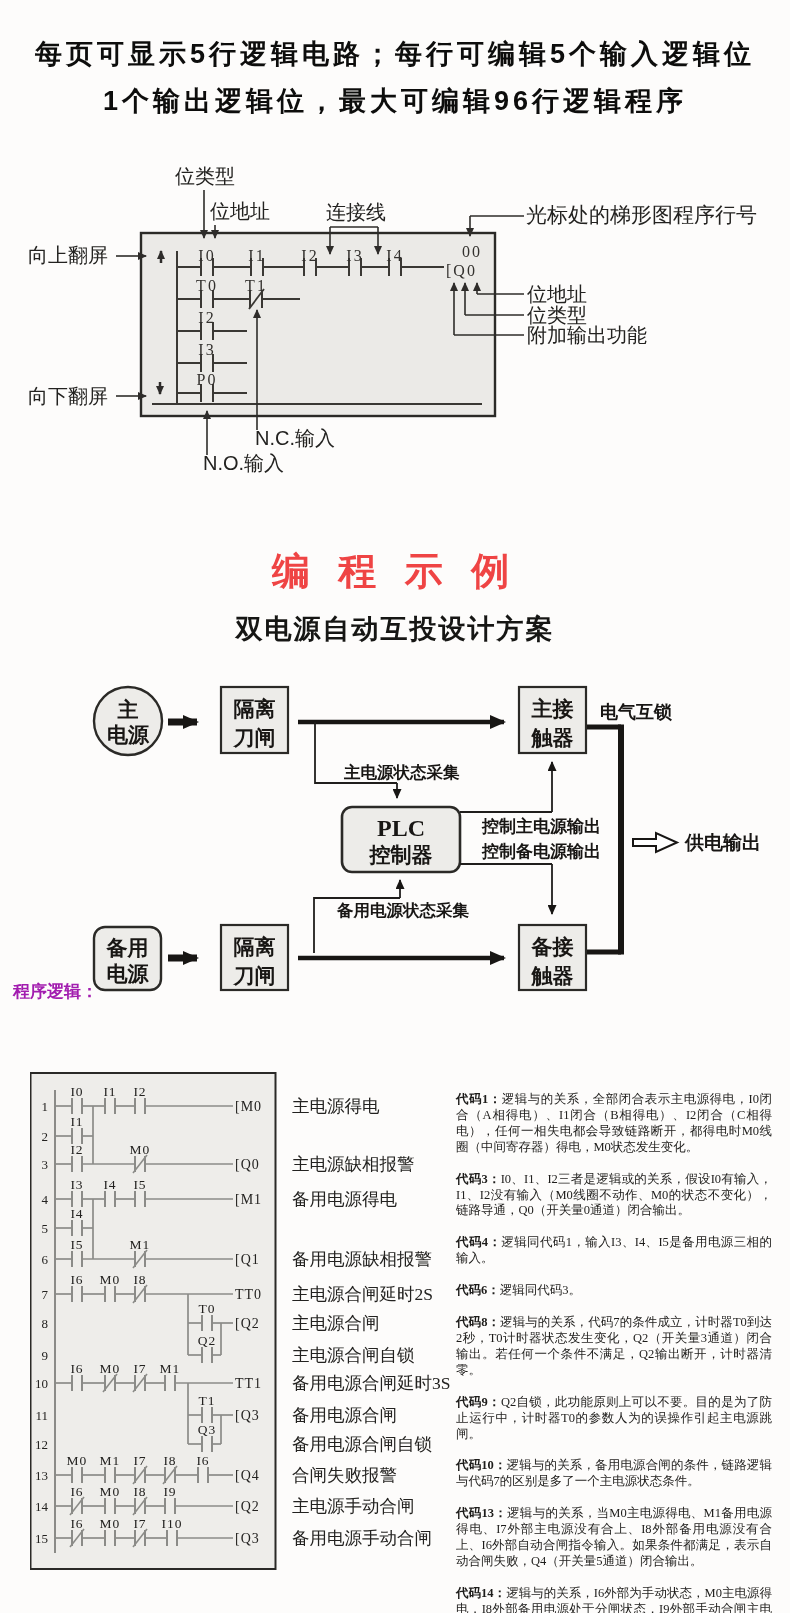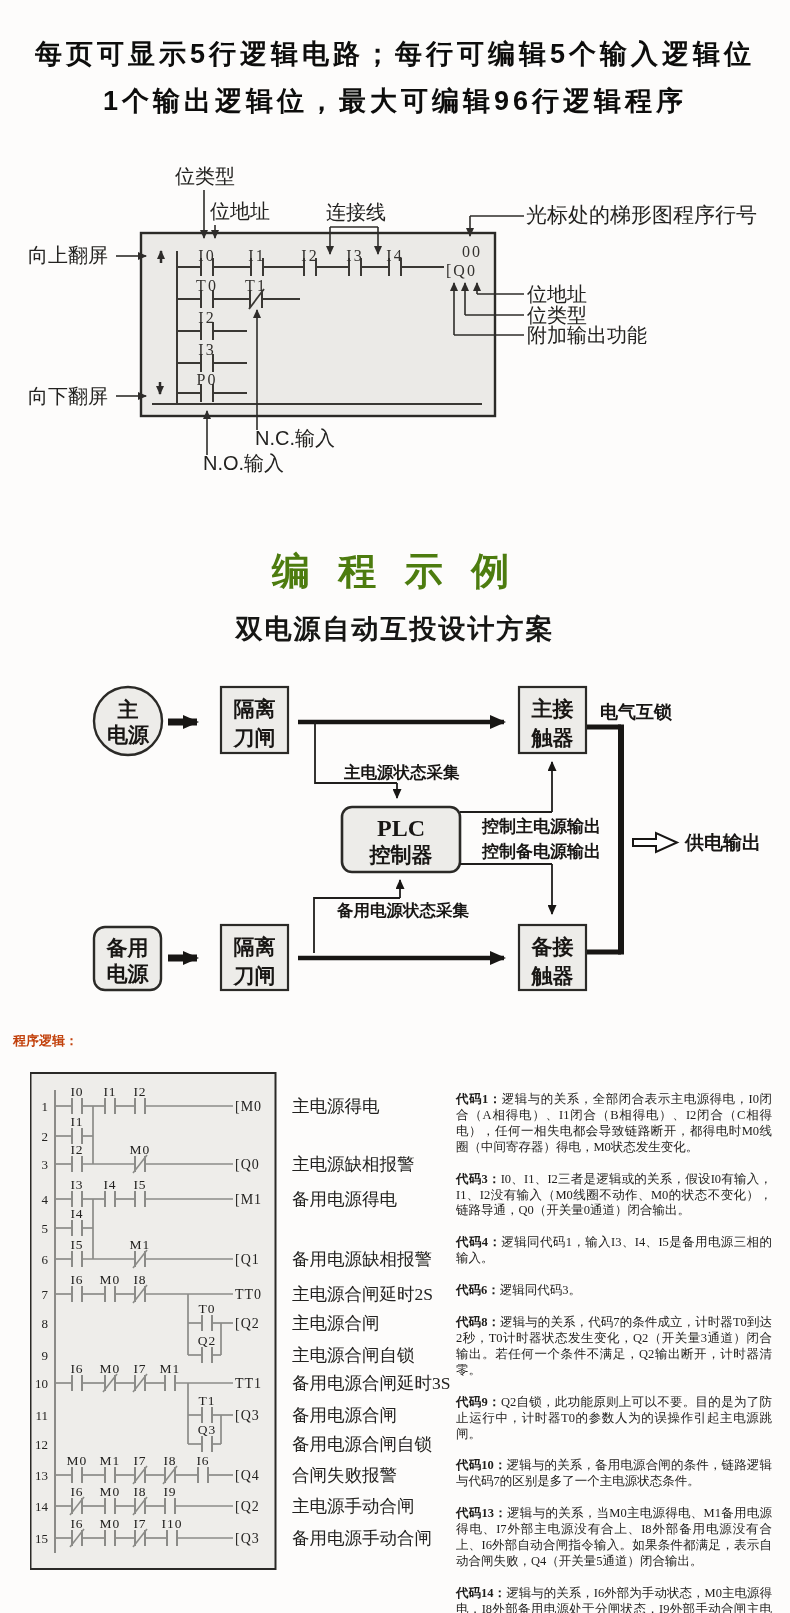--- a/index.html
+++ b/index.html
@@ -3,25 +3,25 @@
 <meta charset="utf-8">
 <style>
   html,body{margin:0;padding:0;}
   body{width:790px;height:1613px;position:relative;background:#fdfcfb;
        font-family:"Liberation Sans","DejaVu Sans",sans-serif;color:#141412;overflow:hidden;}
   .abs{position:absolute;}
   .hdr{left:0;top:37px;width:790px;text-align:center;font-weight:bold;font-size:27px;
        letter-spacing:4px;line-height:34px;color:#0d0d0c;}
   .hdr2{top:84px;}
   .title{left:0;top:546px;width:790px;text-align:center;font-weight:bold;font-size:38px;
-         letter-spacing:9px;color:#4d7c0f;}
+         letter-spacing:9px;color:#ef4444;}
   .subtitle{left:0;top:611px;width:790px;text-align:center;font-weight:bold;font-size:27px;
             letter-spacing:2px;color:#161614;}
-  .prog-head{left:13px;top:1032px;font-family:"Liberation Serif","DejaVu Serif",serif;
-             font-weight:bold;font-size:13px;color:#c2410c;}
+  .prog-head{left:13px;top:980px;font-family:"Liberation Serif","DejaVu Serif",serif;
+             font-weight:bold;font-size:17px;color:#a21caf;}
   .desc{left:440px;top:1076px;width:348px;font-family:"Liberation Serif","DejaVu Serif",serif;
         font-size:12.5px;line-height:15.9px;color:#1d1c1a;text-align:justify;}
   .desc p{margin:16px;}
   .desc b{font-weight:bold;}
   svg text{fill:#232220;}
   .st{font-family:"Liberation Serif","DejaVu Serif",serif;font-size:16px;letter-spacing:2px;fill:#33312e;}
   .lbl{font-size:20px;fill:#232220;}
   .flowt{font-family:"Liberation Serif","DejaVu Serif",serif;font-weight:600;fill:#181614;}
 </style>
 </head>

